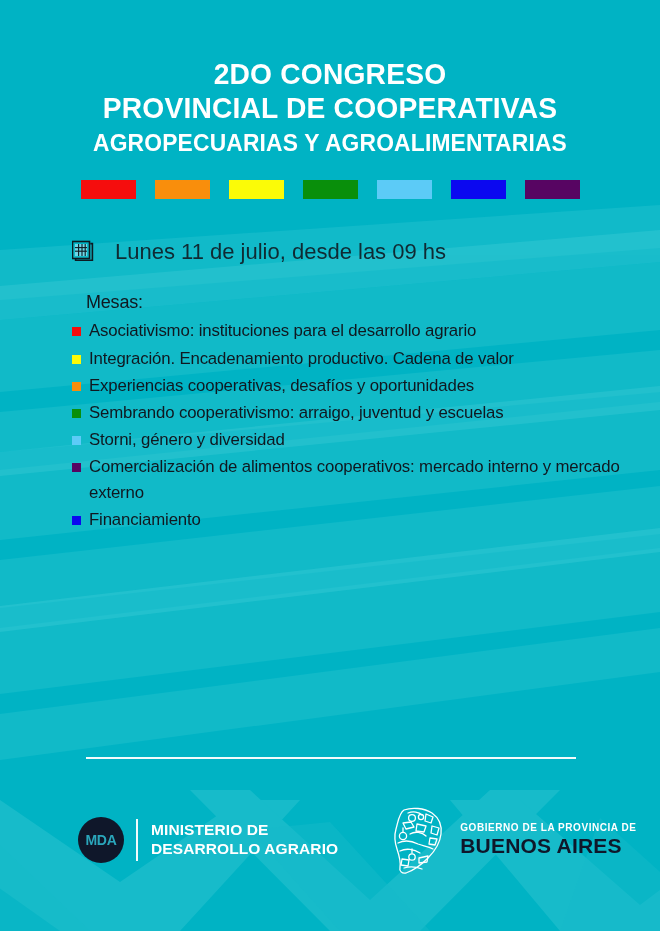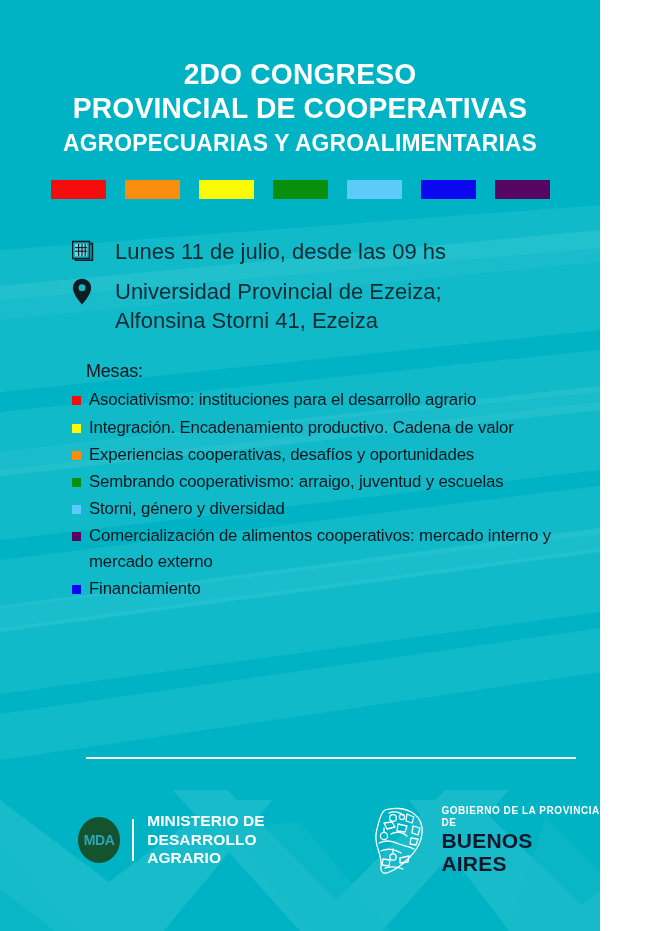--- a/index.html
+++ b/index.html
@@ -5,21 +5,21 @@
   html, body {
     margin: 0;
     padding: 0;
     background: #ffffff;
   }
   body {
     font-family: "Liberation Sans", sans-serif;
   }
   .poster {
     position: relative;
-    width: 600px;
+    width: 660px;
     height: 931px;
     overflow: hidden;
     background: #00b3c4;
     box-sizing: border-box;
   }
   
   .bg-waves {
     position: absolute;
     inset: 0;
     width: 100%;
@@ -183,21 +183,21 @@
     box-sizing: border-box;
   }
   .mda-logo {
     display: flex;
     align-items: center;
   }
   .mda-circle {
     width: 46px;
     height: 46px;
     border-radius: 50%;
-    background: #14532d;
+    background: #0f172a;
     display: flex;
     align-items: center;
     justify-content: center;
     color: #2aa6bb;
     font-weight: bold;
     font-size: 14px;
     letter-spacing: -0.3px;
   }
   .mda-rule {
     width: 2px;
@@ -307,30 +307,20 @@
               <line x1="6.6" y1="6" x2="6.6" y2="18"></line>
               <line x1="10" y1="6" x2="10" y2="18"></line>
               <line x1="13.2" y1="6" x2="13.2" y2="18"></line>
             </g>
             <path d="M18.3,5.6 L20.4,5.6 L20.4,22.4 L3.6,22.4 L3.6,20.6" fill="none" stroke="#0d1b22" stroke-width="1.6"></path>
           </svg>
         </div>
         <div class="info-text">Lunes 11 de julio, desde las 09 hs</div>
       </div>
 
-      <div class="info-row">
-        <div class="info-icon">
-          <svg width="20" height="27" viewBox="0 0 20 27">
-            <path d="M10,0.8 C4.9,0.8 0.9,4.8 0.9,9.9 C0.9,16.6 10,26.4 10,26.4 C10,26.4 19.1,16.6 19.1,9.9 C19.1,4.8 15.1,0.8 10,0.8 Z" fill="#0d1b22"></path>
-            <circle cx="10" cy="9.7" r="3.5" fill="#19b6c8"></circle>
-          </svg>
-        </div>
-        <div class="info-text">Universidad Provincial de Ezeiza;
-Alfonsina Storni 41, Ezeiza</div>
-      </div>
 
     </div>
 
     <div class="mesas">
       <div class="mesas-title">Mesas:</div>
 
       <div class="mesa-item">
         <span class="mesa-bullet" style="background: rgb(245, 13, 13);"></span>
         <span class="mesa-text">Asociativismo: instituciones para el desarrollo agrario</span>
       </div>

